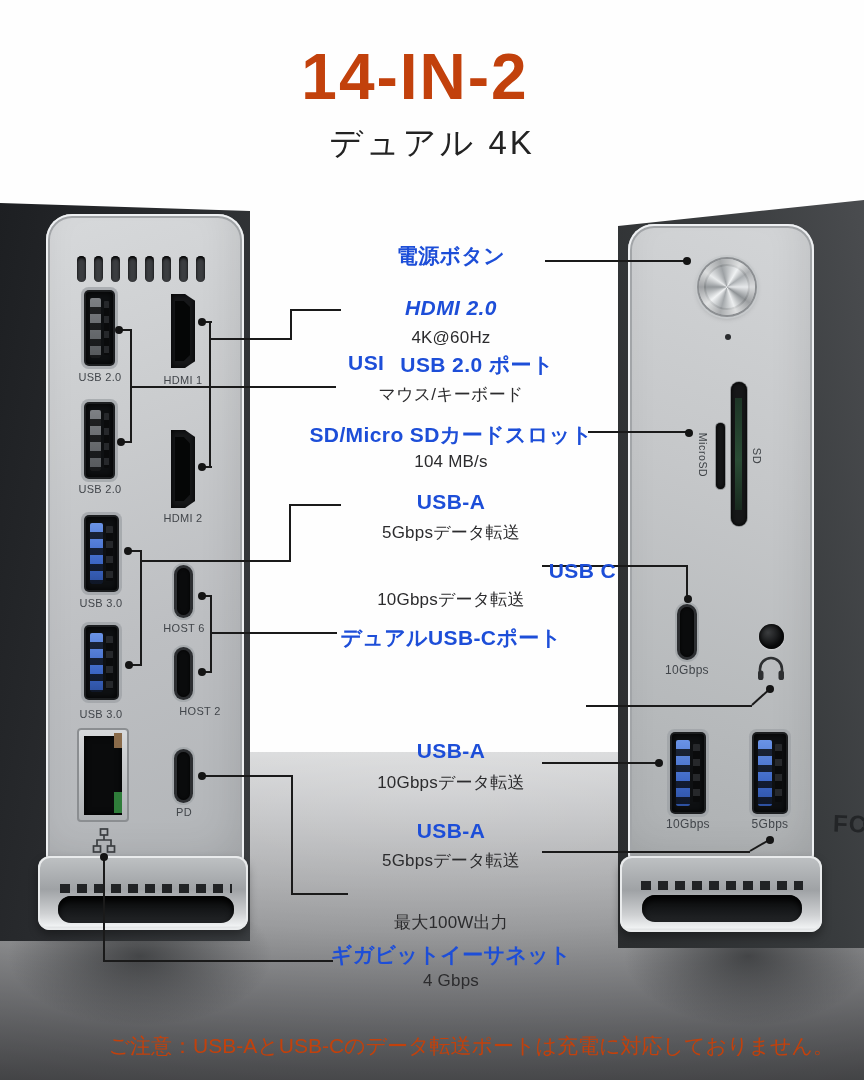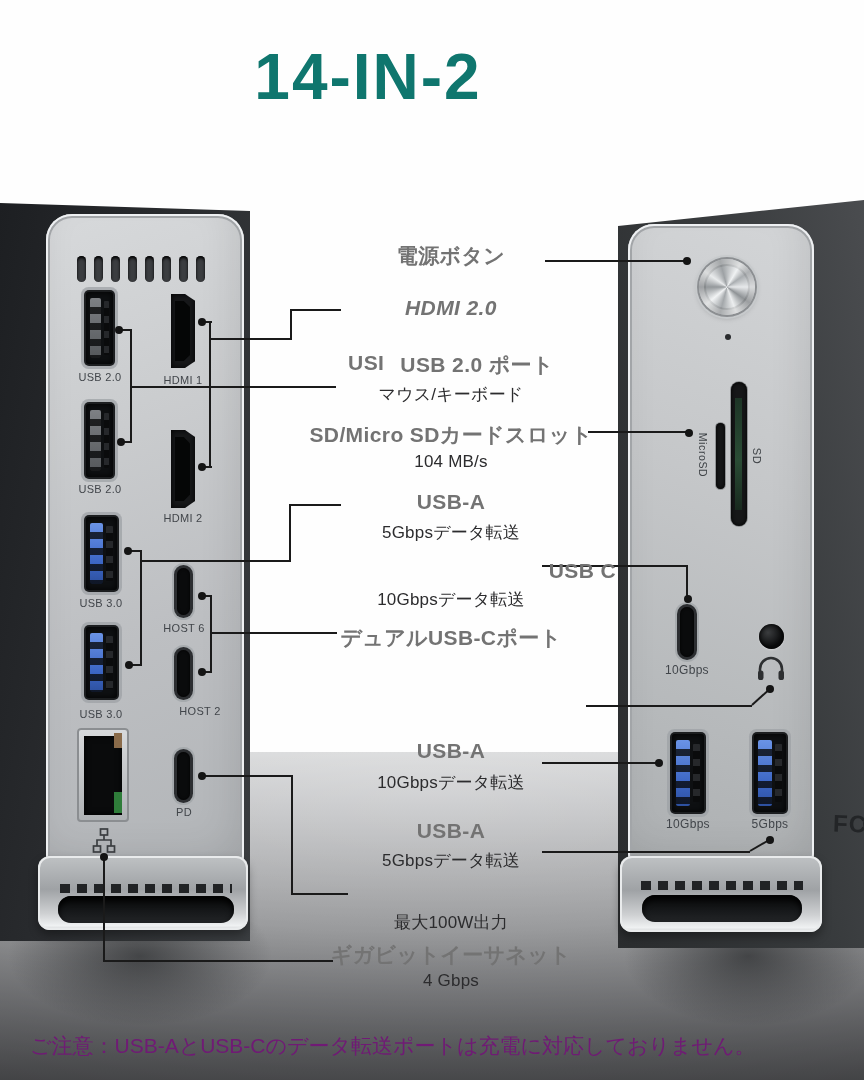--- a/index.html
+++ b/index.html
@@ -63,46 +63,47 @@
     box-shadow:0 0 0 2px #8c8f92,0 0 0 4px #c7cacc,0 2px 6px rgba(0,0,0,.35),
                inset 0 0 0 5px rgba(255,255,255,.22),inset 0 0 0 7px rgba(0,0,0,.10);}
   .led{width:6px;height:6px;border-radius:50%;background:#2a2c2e;}
 
   
   .pl{font-size:11px;color:#41454a;letter-spacing:.3px;text-align:center;}
   .pl-rot{font-size:10.5px;color:#3e4246;letter-spacing:.6px;text-align:center;transform:rotate(90deg);}
   .fcc{font-size:24px;font-weight:bold;color:#232527;letter-spacing:1px;transform:rotate(2deg);}
 
   
-  .co-h{left:286px;width:330px;text-align:center;font-size:21px;font-weight:bold;color:#737373;letter-spacing:.4px;}
+  .co-h{left:286px;width:330px;text-align:center;font-size:21px;font-weight:bold;color:#1d4ed8;letter-spacing:.4px;}
   .co-s{left:286px;width:330px;text-align:center;font-size:17px;color:#2c2c2e;letter-spacing:.2px;}
   .co-flex{display:flex;justify-content:center;gap:16px;}
   .ln{background:#1a1a1a;}
   .lnh{height:2px;}
   .lnv{width:2px;}
   .diag{height:2px;transform-origin:left center;background:#1a1a1a;}
   .dot{width:8px;height:8px;border-radius:50%;background:#141414;}
 
   
   .title{left:0;top:40px;width:736px;text-align:center;font-size:64px;font-weight:800;
-         color:#0f766e;letter-spacing:2px;}
+         color:#c2410c;letter-spacing:2px;padding-left:47px;}
   .subtitle{left:0;top:121px;width:864px;text-align:center;font-size:33px;color:#232323;letter-spacing:3px;}
-  .note{left:30px;top:1032px;width:804px;text-align:left;font-size:21px;font-weight:500;color:#701a75;}
+  .note{left:30px;top:1032px;width:804px;text-align:right;font-size:21px;font-weight:500;color:#c2410c;}
 </style>
 </head>
 <body>
 
 <div class="stage">
 
   <div class="abs backdrop"></div>
   <div class="abs backdrop-vig"></div>
   <div class="abs refl" style="left:-20px;top:922px;width:320px;height:155px;"></div>
   <div class="abs refl" style="left:598px;top:922px;width:300px;height:155px;"></div>
 
   <div class="abs title">14-IN-2</div>
+  <div class="abs subtitle">デュアル 4K</div>
 
   <div class="abs dark-side-left"></div>
   <div class="abs face face-left"></div>
 
   <div class="abs vent" style="left:77px;top:256px;"></div>
   <div class="abs vent" style="left:94px;top:256px;"></div>
   <div class="abs vent" style="left:111px;top:256px;"></div>
   <div class="abs vent" style="left:128px;top:256px;"></div>
   <div class="abs vent" style="left:145px;top:256px;"></div>
   <div class="abs vent" style="left:162px;top:256px;"></div>
@@ -286,20 +287,21 @@
   <div class="abs ln lnh" style="left:542px;top:762px;width:117px;"></div>
   <div class="abs dot" style="left:655px;top:759px;"></div>
 
   <div class="abs ln lnh" style="left:542px;top:851px;width:208px;"></div>
   <div class="abs diag" style="left:750px;top:850px;width:24px;transform:rotate(-30deg);"></div>
   <div class="abs dot" style="left:766px;top:836px;"></div>
 
   <div class="abs co-h" style="top:242px;">電源ボタン</div>
 
   <div class="abs co-h" style="top:296px;font-style:italic;">HDMI 2.0</div>
+  <div class="abs co-s" style="top:328px;">4K@60Hz</div>
 
   <div class="abs co-h co-flex" style="top:351px;">
     <span>USI</span>
     <span>USB 2.0 ポート</span>
   </div>
   <div class="abs co-s" style="top:383px;">マウス/キーボード</div>
 
   <div class="abs co-h" style="top:421px;">SD/Micro SDカードスロット</div>
   <div class="abs co-s" style="top:452px;">104 MB/s</div>
 

